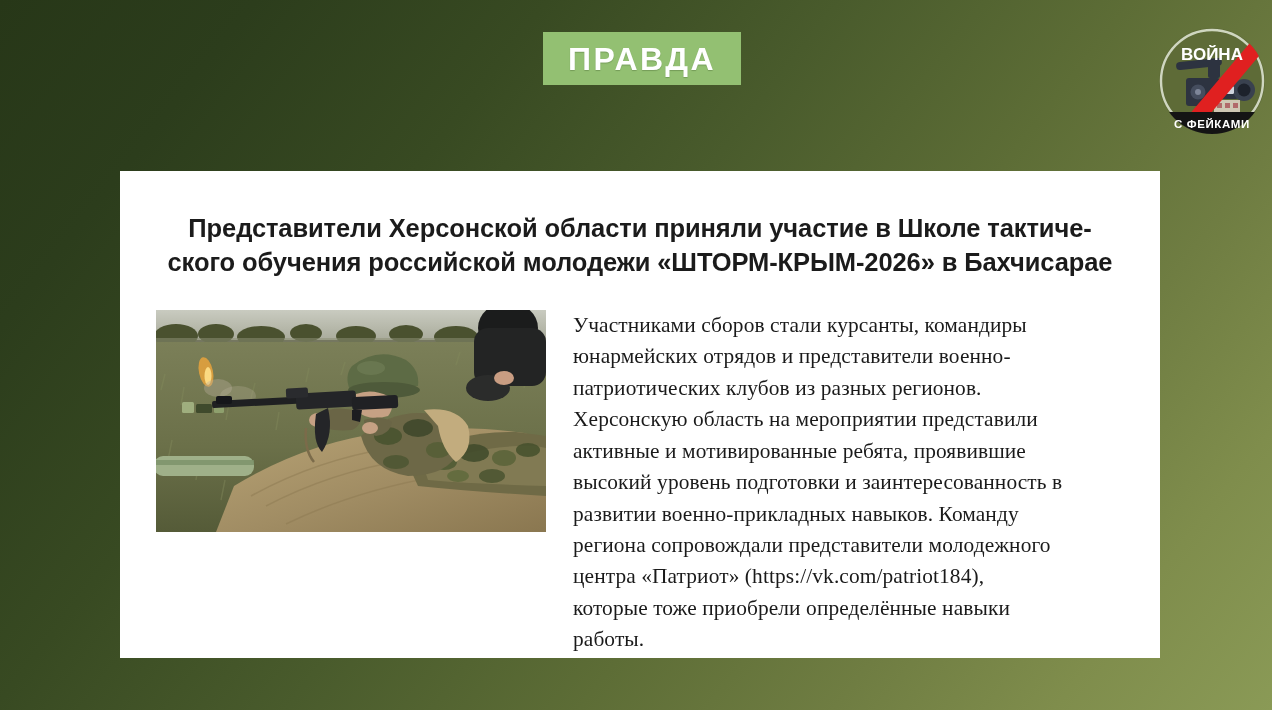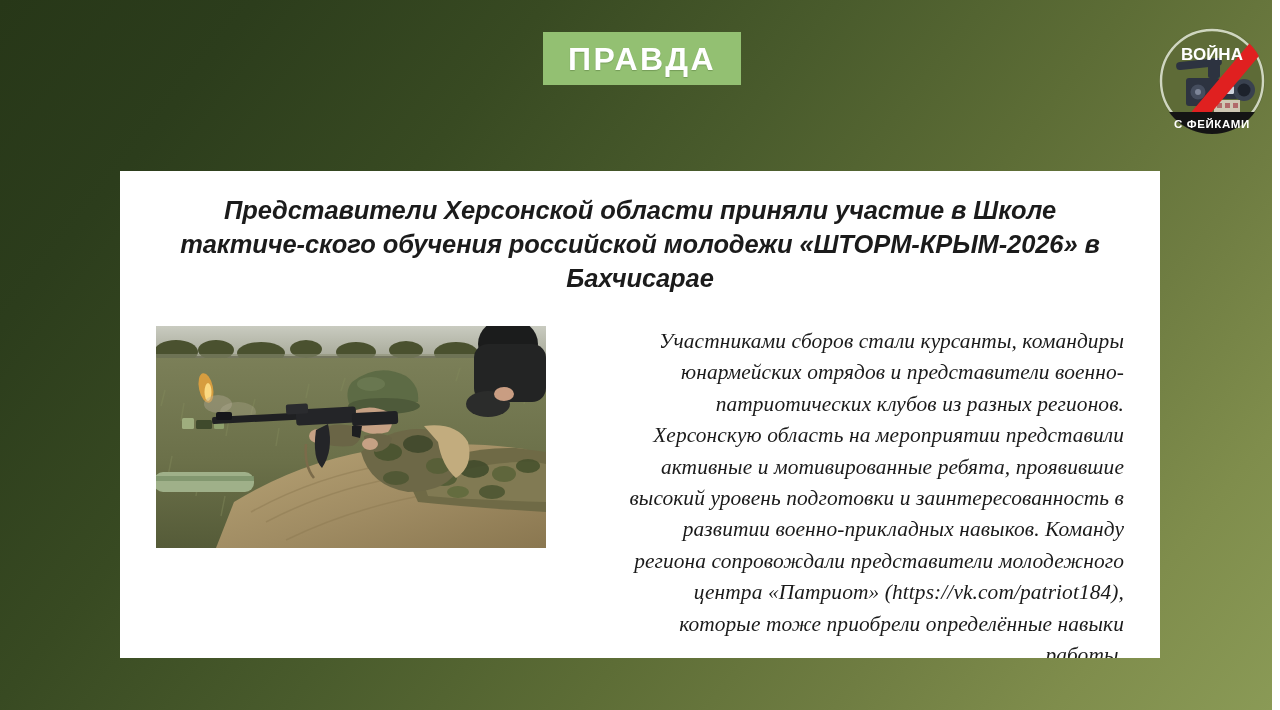--- a/index.html
+++ b/index.html
@@ -65,23 +65,22 @@
 
   
   #article-card {
     position: absolute;
     left: 120px;
     top: 171px;
     width: 1040px;
     height: 487px;
     background: #ffffff;
     box-sizing: border-box;
-    padding: 23px 36px 0 36px;
+    padding: 41px 36px 0 36px;
     overflow: hidden;
-    font-style: italic;
   }
 
   #article-headline {
     color: #1b1b1b;
     font-size: 25.5px;
     font-weight: bold;
     line-height: 1.33;
     letter-spacing: -0.1px;
     text-align: center;
     margin: 0 0 0 0;
@@ -107,21 +106,21 @@
   #article-photo svg { display: block; }
 
   
   #article-text {
     flex: 1 1 auto;
     margin-left: 27px;
     color: #1a1a1a;
     font-family: "Liberation Serif", serif;
     font-size: 21.4px;
     line-height: 1.47;
-    text-align: right;
+    text-align: left;
     white-space: pre-line;
     letter-spacing: 0.1px;
   }
 </style>
 </head>
 <body>
 
 <div id="stage">
 
   <div id="verdict-badge">

